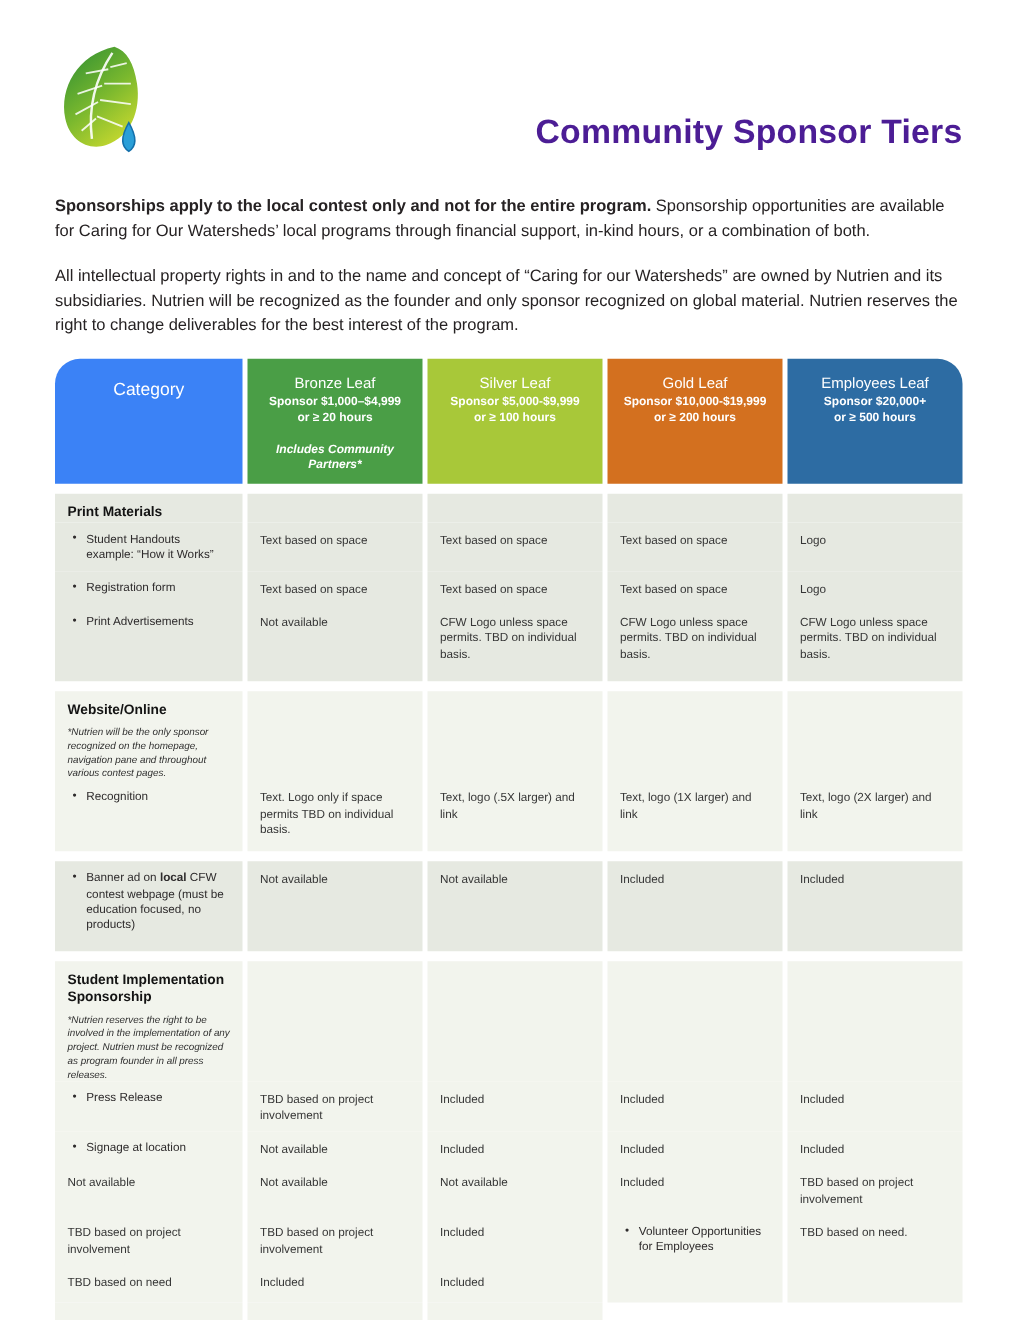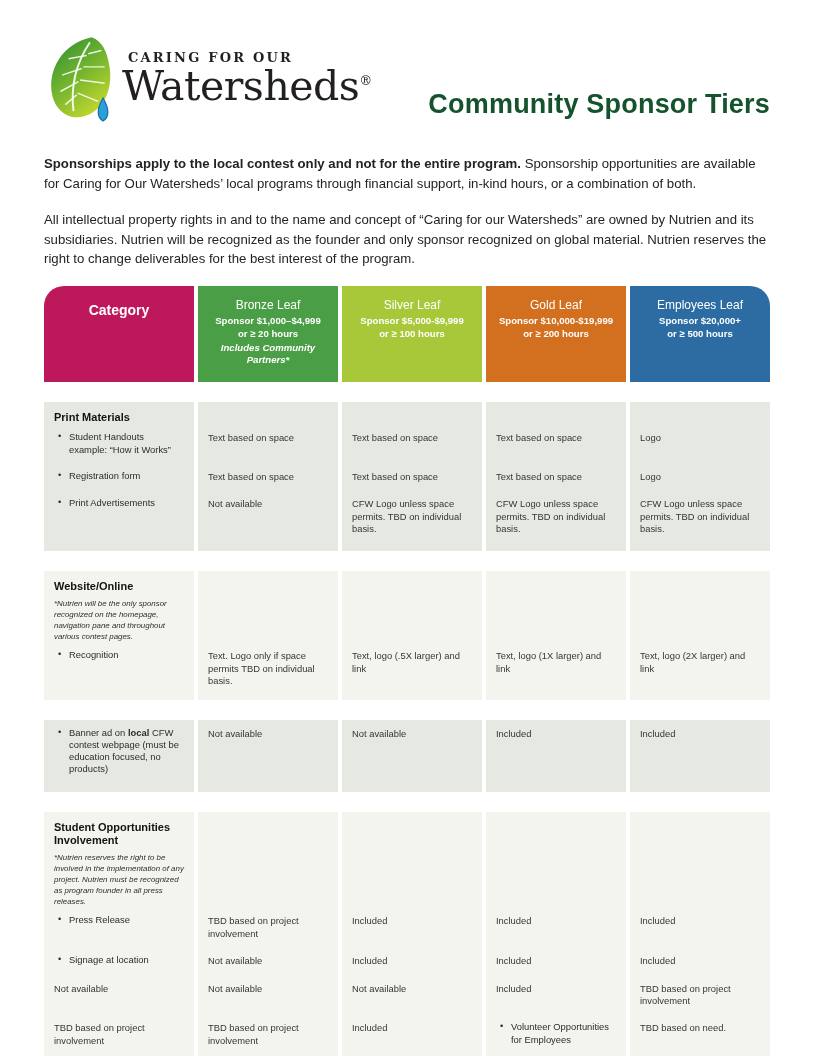--- a/index.html
+++ b/index.html
@@ -7,40 +7,40 @@
   body{width:816px;height:1056px;margin:0 auto;font-family:"Liberation Sans",sans-serif;color:#2e2b2c;overflow:hidden}
   .page{padding:34px 46px 0 44px}
 
   
   .header-band{display:flex;justify-content:space-between;align-items:flex-end;margin-bottom:24px}
   .logo{display:flex;align-items:flex-start}
   .logo-text{padding-top:16px;margin-left:-4px}
   .logo-tagline{font-family:"DejaVu Serif",serif;font-size:13px;letter-spacing:2.2px;font-weight:700;color:#231f20;margin-left:6px}
   .logo-wordmark{font-family:"DejaVu Serif",serif;font-size:41px;color:#231f20;line-height:1.05;letter-spacing:-0.5px}
   .logo-reg{font-size:13px;vertical-align:super;font-family:"DejaVu Serif",serif}
-  .doc-title{font-size:27px;font-weight:700;color:#14532d;padding-bottom:10px;letter-spacing:0.2px}
+  .doc-title{font-size:27px;font-weight:700;color:#4c1d95;padding-bottom:10px;letter-spacing:0.2px}
 
   
   .intro{font-size:13.2px;line-height:1.48;margin-bottom:17px;color:#262223}
   .intro b{font-weight:700}
 
   
   .grid{display:grid;grid-template-columns:150px 1fr 1fr 1fr 1fr;column-gap:4px}
   .tbl{margin-top:6px}
   .th{color:#fff;text-align:center;padding:12px 10px 8px;min-height:96px}
-  .th-cat{background:#be185d;border-top-left-radius:20px;font-size:14px;font-weight:700;padding-top:16px}
+  .th-cat{background:#3b82f6;border-top-left-radius:20px;font-size:14px;font-weight:400;padding-top:16px}
   .th-bronze{background:#4a9e46}
   .th-silver{background:#a8c839}
   .th-gold{background:#d3701f}
   .th-platinum{background:#2d6ca3;border-top-right-radius:20px}
   .tier-name{font-size:12px;font-weight:400;margin-bottom:2px}
   .tier-sub{font-size:9.6px;font-weight:700;line-height:1.4}
-  .tier-note{font-size:9.6px;font-weight:700;font-style:italic;line-height:1.35;margin-top:1px}
-
-  .block{margin-top:20px}
+  .tier-note{font-size:9.6px;font-weight:700;font-style:italic;line-height:1.35;margin-top:12px}
+
+  .block{margin-top:8px}
   .cell{padding:0 10px}
   .shade-a .cell{background:#e6e9e1}
   .shade-b .cell{background:#f2f4ed}
   .cat-cell{padding-left:10px;padding-right:8px}
   .sec-title{font-size:11px;font-weight:700;color:#131313;padding-top:9px;line-height:1.25}
   .sec-note{font-size:7.9px;font-style:italic;line-height:1.4;padding-top:4px;color:#2f2f2f}
   .cat-item{position:relative;padding:7px 2px 7px 15px;font-size:9.4px;line-height:1.3}
   .cat-item::before{content:"\2022";position:absolute;left:4px;top:6px;font-size:9.4px}
   .val{font-size:9.4px;line-height:1.32;padding-top:8px;padding-bottom:7px;color:#363636}
   .sp{height:9px}
@@ -62,24 +62,20 @@
               <stop offset="0.55" stop-color="#7ab82e"></stop>
               <stop offset="1" stop-color="#c6d82f"></stop>
             </linearGradient>
           </defs>
           <path d="M58 4 C 22 12, 4 44, 10 74 C 14 94, 31 106, 50 100 C 74 92, 84 66, 80 40 C 77 20, 70 8, 58 4 Z" fill="url(#leafg)"></path>
           <path d="M56 10 C 40 34, 32 62, 36 94" stroke="#ffffff" stroke-width="2.4" fill="none" opacity="0.9"></path>
           <path d="M52 26 L 30 30 M46 42 L 22 50 M42 58 L 20 70 M40 74 L 26 86 M54 24 L 70 20 M48 40 L 74 40 M44 56 L 74 60 M41 72 L 66 82" stroke="#ffffff" stroke-width="1.8" fill="none" opacity="0.85"></path>
           <path d="M72 78 C 64 92, 64 101, 72 106 C 80 101, 80 92, 72 78 Z" fill="#2a9fd8" stroke="#1470ab" stroke-width="1.5"></path>
         </svg>
       </span>
-      <div class="logo-text">
-        <div class="logo-tagline">CARING FOR OUR</div>
-        <div class="logo-wordmark"><span>Watersheds</span><span class="logo-reg">®</span></div>
-      </div>
     </div>
     <div class="doc-title">Community Sponsor Tiers</div>
   </div>
 
   <p class="intro"><b>Sponsorships apply to the local contest only and not for the entire program.</b><span> Sponsorship opportunities are available for Caring for Our Watersheds’ local programs through financial support, in-kind hours, or a combination of both.</span></p>
   <p class="intro">All intellectual property rights in and to the name and concept of “Caring for our Watersheds” are owned by Nutrien and its subsidiaries. Nutrien will be recognized as the founder and only sponsor recognized on global material. Nutrien reserves the right to change deliverables for the best interest of the program.</p>
 
   <div class="tbl">
 
     <div class="grid">
@@ -183,21 +179,21 @@
 
       <div class="cell sp"></div>
         <div class="cell sp"></div>
         <div class="cell sp"></div>
         <div class="cell sp"></div>
         <div class="cell sp"></div>
     </div>
 
     <div class="grid block shade-b">
       <div class="cell cat-cell">
-        <div class="sec-title">Student Opportunities Involvement</div>
+        <div class="sec-title">Student Implementation Sponsorship</div>
         <div class="sec-note">*Nutrien reserves the right to be involved in the implementation of any project. Nutrien must be recognized as program founder in all press releases.</div>
       </div>
       <div class="cell"></div>
         <div class="cell"></div>
         <div class="cell"></div>
         <div class="cell"></div>
 
       <div class="cell cat-cell">
           <div class="cat-item">Press Release</div>
         </div>

